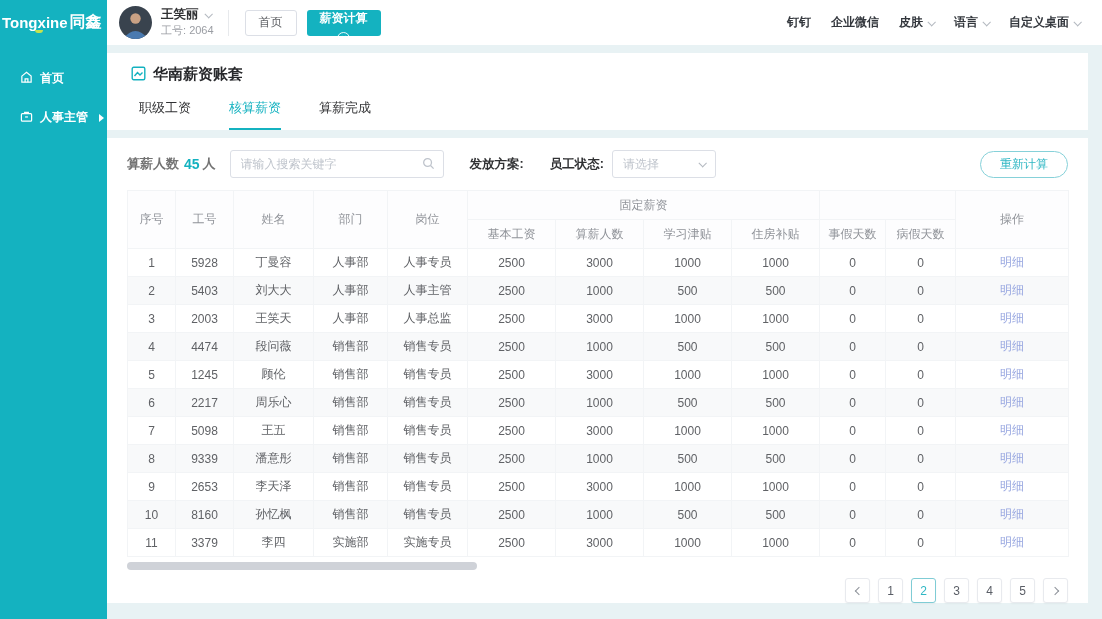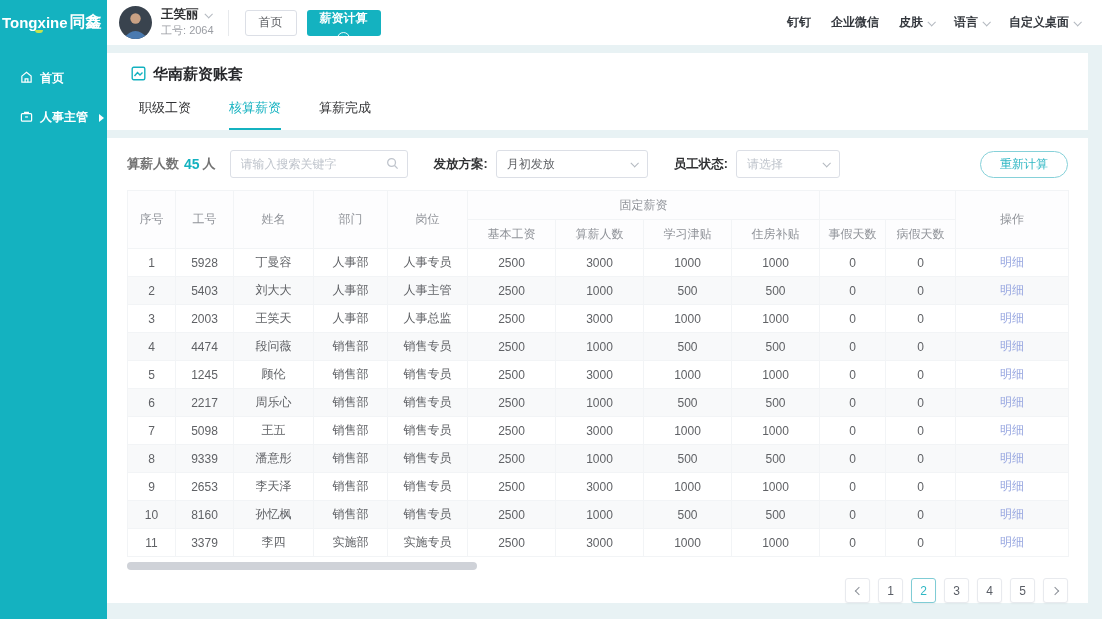--- a/index.html
+++ b/index.html
@@ -44,21 +44,21 @@
   .period-value { color:#27282b; font-weight:bold; margin-left:4px; }
   .tabs { display:flex; gap:38px; margin-top:15px; padding-left:8px; }
   .tab { font-size:13px; color:#303133; padding-bottom:11px; cursor:pointer; border-bottom:2px solid transparent; }
   .tab.active { color:#14b2c0; border-bottom-color:#14b2c0; }
 
   .card-body { flex:1; padding:12px 20px 8px; display:flex; flex-direction:column; min-height:0; }
   .filter-row { display:flex; align-items:center; flex-shrink:0; }
   .count-label { font-size:13px; font-weight:bold; color:#737373; }
   .count-value { color:#14b2c0; font-size:14px; font-weight:bold; margin:0 3px 0 5px; }
   .search-box { position:relative; margin-left:14px; }
-  .search-input { width:178px; height:28px; border:1px solid #dcdfe6; border-radius:3px; padding:0 28px 0 10px; font-size:12px; color:#606266; outline:none; font-family:inherit; }
+  .search-input { width:214px; height:28px; border:1px solid #dcdfe6; border-radius:3px; padding:0 28px 0 10px; font-size:12px; color:#606266; outline:none; font-family:inherit; }
   .search-input::placeholder { color:#bfc4cc; }
   .search-icon { position:absolute; right:9px; top:7px; }
   .filter-label { font-size:12.5px; font-weight:bold; color:#303133; margin-left:26px; }
   .select { height:28px; border:1px solid #dcdfe6; border-radius:3px; display:flex; align-items:center; justify-content:space-between; padding:0 10px; margin-left:8px; cursor:pointer; background:#fff; }
   .select .value { font-size:12px; color:#606266; }
   .select .value.placeholder { color:#bfc4cc; }
   .select.plan { width:152px; }
   .select.status { width:104px; }
   .recalc-btn { margin-left:auto; height:27px; padding:0 19px; border:1px solid #86d1d9; color:#2fb7c4; background:#fff; border-radius:14px; font-size:12px; cursor:pointer; font-family:inherit; }
 
@@ -194,24 +194,20 @@
             <input class="search-input" type="text" placeholder="请输入搜索关键字" style="">
             <span class="search-icon">
               <svg width="13" height="13" viewBox="0 0 14 14" fill="none" stroke="#bfc4cc" stroke-width="1.4">
                 <circle cx="6" cy="6" r="4.2"></circle>
                   <path d="M9.2 9.2 L12.5 12.5"></path>
               </svg>
             </span>
           </span>
 
           <span class="filter-label">发放方案:</span>
-          <span class="select plan">
-            <span class="value">月初发放</span>
-            <span class="chev"></span>
-          </span>
 
           <span class="filter-label">员工状态:</span>
           <span class="select status">
             <span class="value placeholder">请选择</span>
             <span class="chev"></span>
           </span>
 
           <button class="recalc-btn">重新计算</button>
         </div>
 

